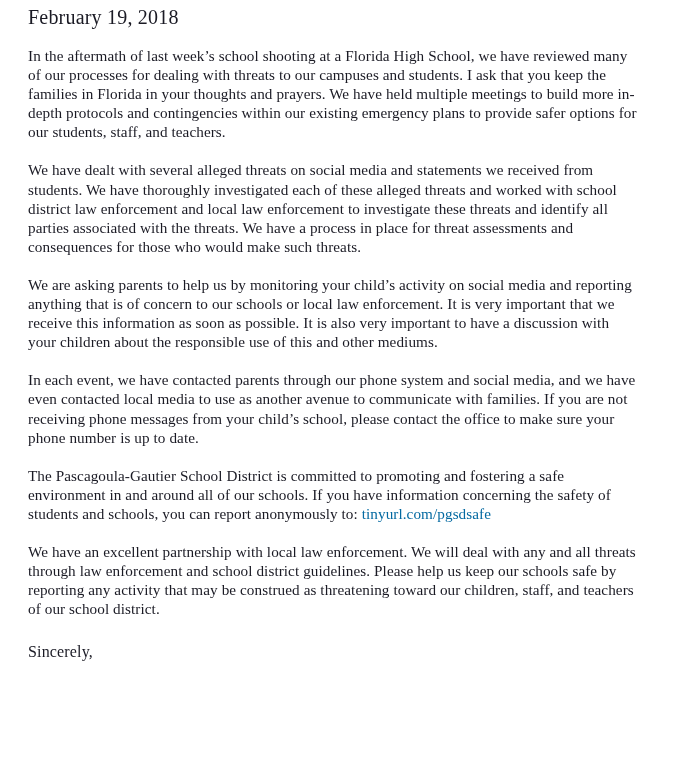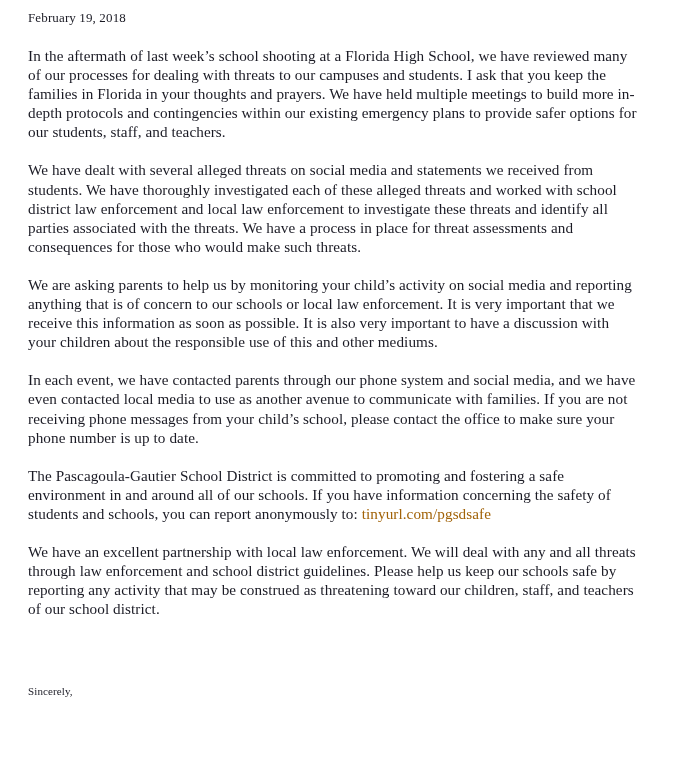--- a/index.html
+++ b/index.html
@@ -25,21 +25,21 @@
     box-sizing: border-box;
     padding: 8px 30px 0 28px;
   }
 
   .letter-body {
     width: 628px;
     text-align: left;
   }
 
   .line-date {
-    font-size: 13px;
+    font-size: 20px;
     line-height: 19px;
     margin: 0 0 0 0;
     letter-spacing: 0.01em;
   }
 
   .salutation {
     font-size: 15.2px;
     line-height: 19px;
     margin: 19px 0 0 0;
     letter-spacing: 0.01em;
@@ -49,28 +49,28 @@
     font-size: 15.2px;
     line-height: 19.1px;
     margin: 19px 16px 0 0;
     padding: 0;
     text-align: left;
     letter-spacing: 0.005em;
     word-spacing: 0.002em;
   }
 
   .closing {
-    font-size: 11px;
+    font-size: 16px;
     line-height: 19px;
-    margin: 64px 0 0 0;
+    margin: 24px 0 0 0;
     letter-spacing: 0.01em;
   }
 
   .report-link {
-    color: #a16207;
+    color: #0369a1;
     text-decoration: none;
     cursor: pointer;
   }
 </style>
 </head>
 <body>
 
 <div class="page">
   <div class="letter-body">
 

